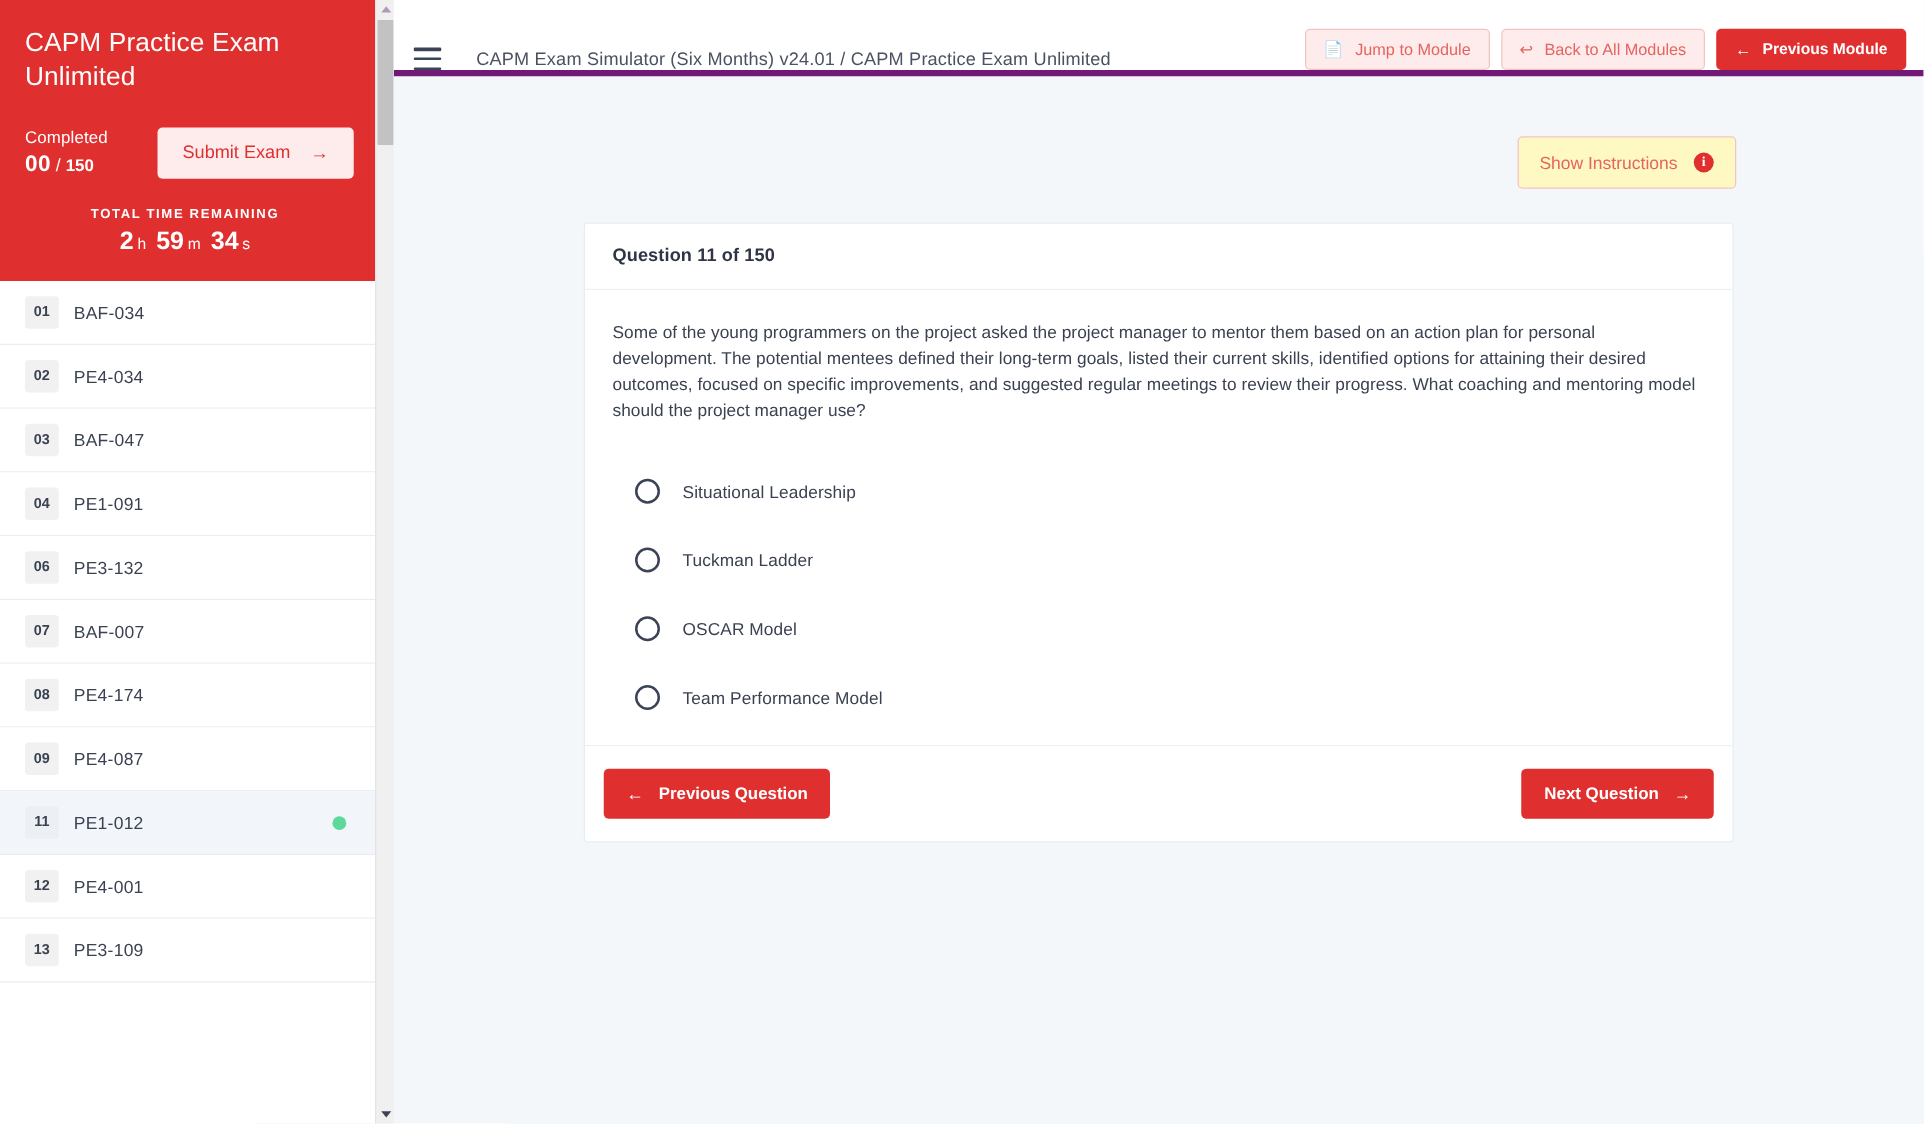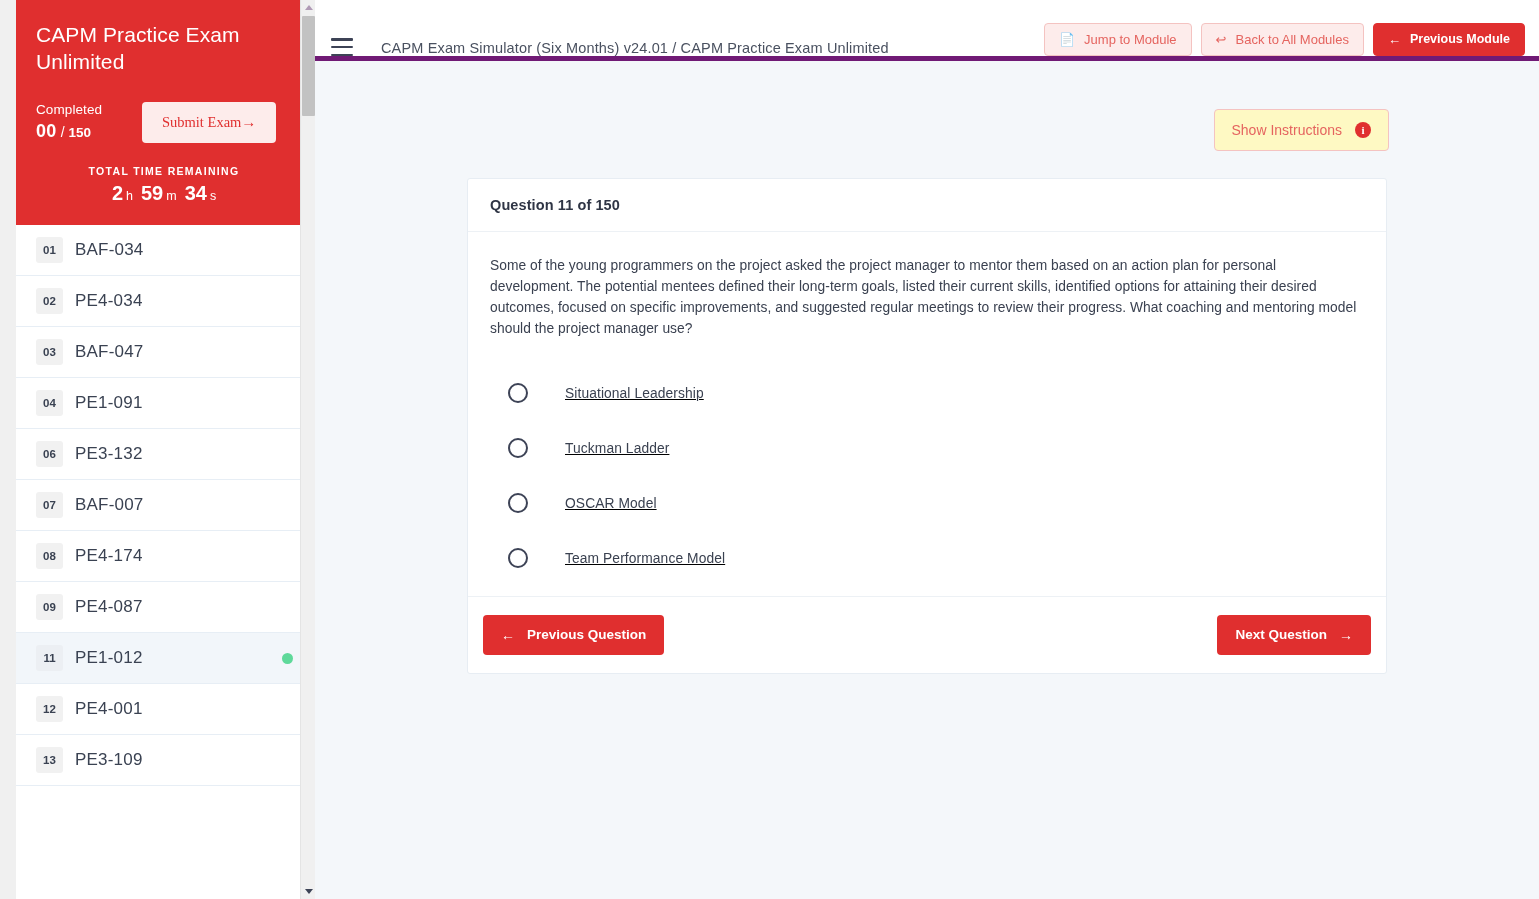--- a/index.html
+++ b/index.html
@@ -24,21 +24,21 @@
     position: relative;
     width: 315px;
     height: 899px;
     flex: 0 0 315px;
     background: #f0f0f0;
     overflow: hidden;
   }
 
   .sidebar-scroll {
     position: absolute;
-    top: 0; left: 16px;
+    top: 0; left: 0;
     width: 300px;
     height: 899px;
     overflow: hidden;
     background: #ffffff;
   }
 
   .sidebar-header {
     background: #e02f2f;
     color: #ffffff;
     padding: 22px 20px 20px 20px;
@@ -89,24 +89,25 @@
     font-weight: 700;
   }
 
   .submit-btn {
     background: #fdeceb;
     color: #e02f2f;
     border: none;
     border-radius: 4px;
     padding: 12px 20px;
     font-size: 14.5px;
-    font-family: Liberation Serif, serif;
+    font-family: Liberation Sans, sans-serif;
     font-weight: 400;
     display: inline-flex;
     align-items: center;
+    gap: 16px;
     cursor: pointer;
     white-space: nowrap;
   }
   .submit-btn .arrow { font-size: 15px; font-weight: 700; }
 
   .timer-wrap { text-align: center; padding-right: 4px; }
 
   .timer-label {
     font-size: 10.5px;
     font-weight: 700;
@@ -150,21 +151,21 @@
     justify-content: center;
     font-size: 11.5px;
     font-weight: 700;
     color: #3a4252;
     flex: 0 0 27px;
   }
   .q-item.active .q-num { background: #eceff3; }
 
   .q-code {
     margin-left: 12px;
-    font-size: 17px;
+    font-size: 14px;
     color: #3a4252;
     letter-spacing: 0.2px;
   }
 
   .q-dot {
     position: absolute;
     right: 23px;
     width: 11px;
     height: 11px;
     border-radius: 50%;
@@ -351,24 +352,23 @@
     color: #3a4150;
     letter-spacing: 0.05px;
     max-width: 872px;
   }
 
   .options { margin-top: 26px; padding-left: 18px; }
 
   .option {
     display: flex;
     align-items: center;
-    gap: 37px;
+    gap: 18px;
     height: 55px;
     cursor: pointer;
-    text-decoration: underline;
   }
 
   .radio {
     width: 20px;
     height: 20px;
     border: 2px solid #3d4356;
     border-radius: 50%;
     flex: 0 0 20px;
     background: #ffffff;
   }

